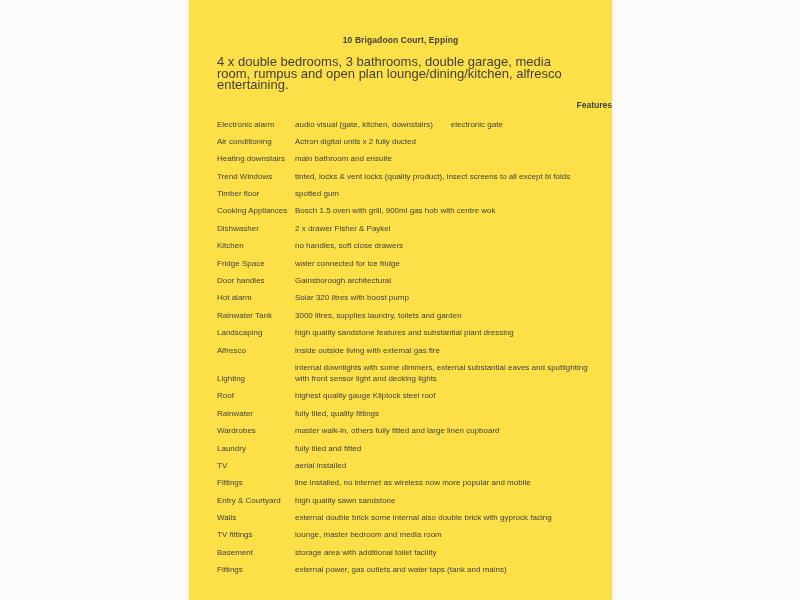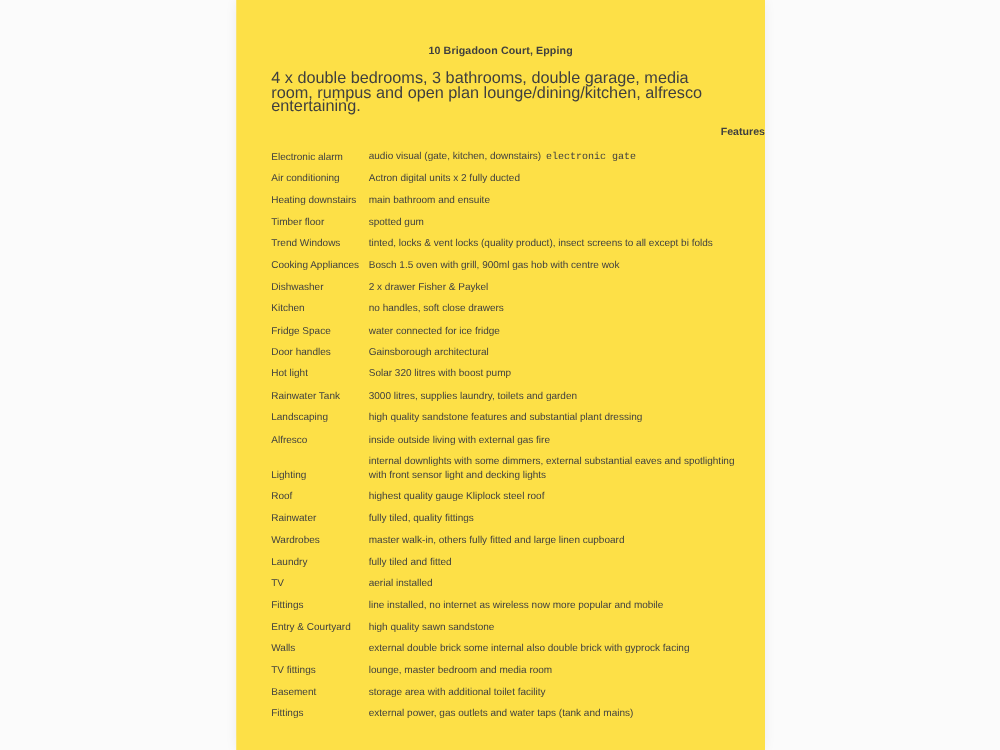--- a/index.html
+++ b/index.html
@@ -59,23 +59,22 @@
   }
   .feature-label {
     flex: 0 0 78px;
     width: 78px;
   }
   .feature-value {
     width: 308px;
     max-width: 308px;
   }
   .feature-extra {
-    margin-left: 4px;
+    margin-left: 18px;
     white-space: nowrap;
-    font-family: Liberation Mono, monospace;
   }
 </style>
 </head>
 <body>
 
 <div class="canvas">
   <div class="page">
     <div class="doc-title">10 Brigadoon Court, Epping</div>
     <div class="doc-description">4 x double bedrooms, 3 bathrooms, double garage, media room, rumpus and open plan lounge/dining/kitchen, alfresco entertaining.</div>
     <div class="features-heading">Features</div>
@@ -89,30 +88,30 @@
     <div class="feature-label">Air conditioning</div>
     <div class="feature-value">Actron digital units x 2 fully ducted</div>
   </div>
 
   <div class="feature-row">
     <div class="feature-label">Heating downstairs</div>
     <div class="feature-value">main bathroom and ensuite</div>
   </div>
 
   <div class="feature-row">
+    <div class="feature-label">Trend Windows</div>
+    <div class="feature-value">tinted, locks &amp; vent locks (quality product), insect screens to all except bi folds</div>
+  </div>
+
+  <div class="feature-row">
     <div class="feature-label">Timber floor</div>
     <div class="feature-value">spotted gum</div>
   </div>
 
   <div class="feature-row">
-    <div class="feature-label">Trend Windows</div>
-    <div class="feature-value">tinted, locks &amp; vent locks (quality product), insect screens to all except bi folds</div>
-  </div>
-
-  <div class="feature-row">
     <div class="feature-label">Cooking Appliances</div>
     <div class="feature-value">Bosch 1.5 oven with grill, 900ml gas hob with centre wok</div>
   </div>
 
   <div class="feature-row">
     <div class="feature-label">Dishwasher</div>
     <div class="feature-value">2 x drawer Fisher &amp; Paykel</div>
   </div>
 
   <div class="feature-row">
@@ -124,21 +123,21 @@
     <div class="feature-label">Fridge Space</div>
     <div class="feature-value">water connected for ice fridge</div>
   </div>
 
   <div class="feature-row">
     <div class="feature-label">Door handles</div>
     <div class="feature-value">Gainsborough architectural</div>
   </div>
 
   <div class="feature-row">
-    <div class="feature-label">Hot light</div>
+    <div class="feature-label">Hot alarm</div>
     <div class="feature-value">Solar 320 litres with boost pump</div>
   </div>
 
   <div class="feature-row">
     <div class="feature-label">Rainwater Tank</div>
     <div class="feature-value">3000 litres, supplies laundry, toilets and garden</div>
   </div>
 
   <div class="feature-row">
     <div class="feature-label">Landscaping</div>

